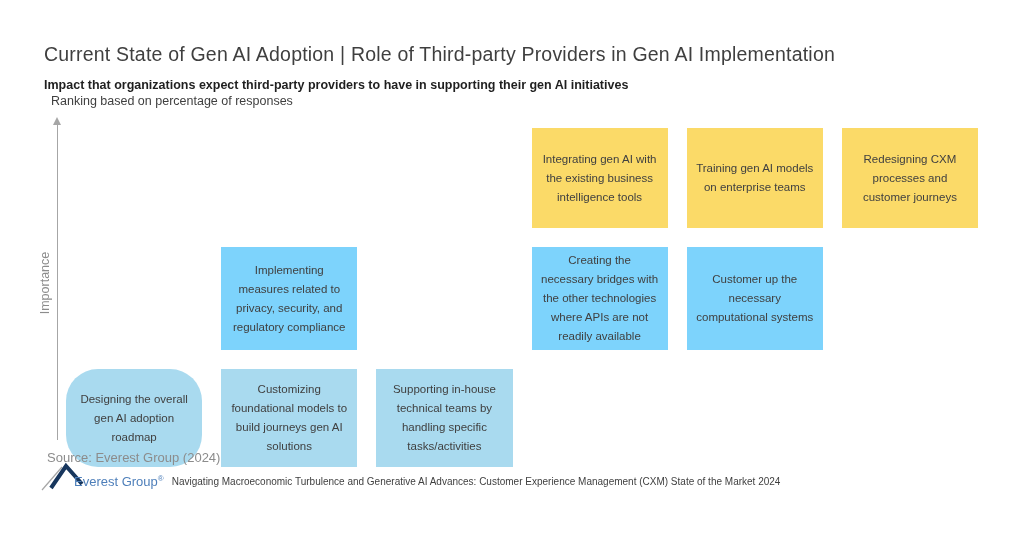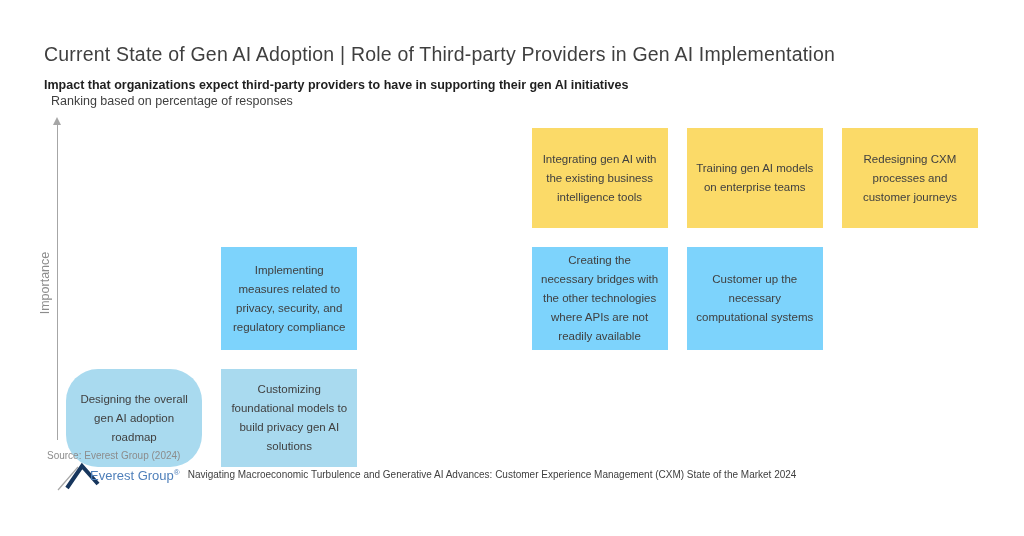--- a/index.html
+++ b/index.html
@@ -78,28 +78,28 @@
     color: #404040;
   }
   .tier-high   { background: #fbda68; grid-row: 1; }
   .tier-medium { background: #7dd3fc; grid-row: 2; }
   .tier-low    { background: #a9daef; grid-row: 3; }
   .c1 { grid-column: 1; border-radius: 32px; } .c2 { grid-column: 2; } .c3 { grid-column: 3; }
   .c4 { grid-column: 4; } .c5 { grid-column: 5; } .c6 { grid-column: 6; text-align: center; }
   .source-note {
     position: absolute;
     left: 47px; top: 450px;
-    font-size: 10px;
+    font-size: 13px;
     color: #8c8c8c;
   }
   .footer {
     position: absolute;
-    left: 56px; top: 462px;
+    left: 40px; top: 462px;
     display: flex;
-    align-items: center;
+    align-items: flex-end;
   }
   .logo-mark { display: block; margin-right: -26px; }
   .logo-text {
     font-size: 13px;
     color: #4e7fba;
     white-space: nowrap;
     padding-bottom: 3px;
   }
   .logo-reg {
     font-size: 8px;
@@ -130,21 +130,22 @@
   <div class="matrix">
     <div class="cell tier-high c4">Integrating gen AI with the existing business intelligence tools</div>
     <div class="cell tier-high c5">Training gen AI models on enterprise teams</div>
     <div class="cell tier-high c6">Redesigning CXM processes and customer journeys</div>
 
     <div class="cell tier-medium c2">Implementing measures related to privacy, security, and regulatory compliance</div>
     <div class="cell tier-medium c4">Creating the necessary bridges with the other technologies where APIs are not readily available</div>
     <div class="cell tier-medium c5">Customer up the necessary computational systems</div>
 
     <div class="cell tier-low c1">Designing the overall gen AI adoption roadmap</div>
-    <div class="cell tier-low c2">Customizing foundational models to build privacy gen AI solutions</div>
+    <div class="cell tier-low c2">Customizing foundational models to build journeys gen AI solutions</div>
+    <div class="cell tier-low c3">Supporting in-house technical teams by handling specific tasks/activities</div>
   </div>
 
   <div class="source-note">Source: Everest Group (2024)</div>
 
   <div class="footer">
     <svg class="logo-mark" width="60" height="30" viewBox="0 0 60 30">
       <path d="M2 28 L22 5" stroke="#a6a6a6" stroke-width="1.2" fill="none"></path>
       <path d="M11 26 L26 4 L42 22" stroke="#17365d" stroke-width="4" fill="none"></path>
     </svg>
     <div class="logo-text"><span>Everest Group</span><span class="logo-reg">®</span></div>

